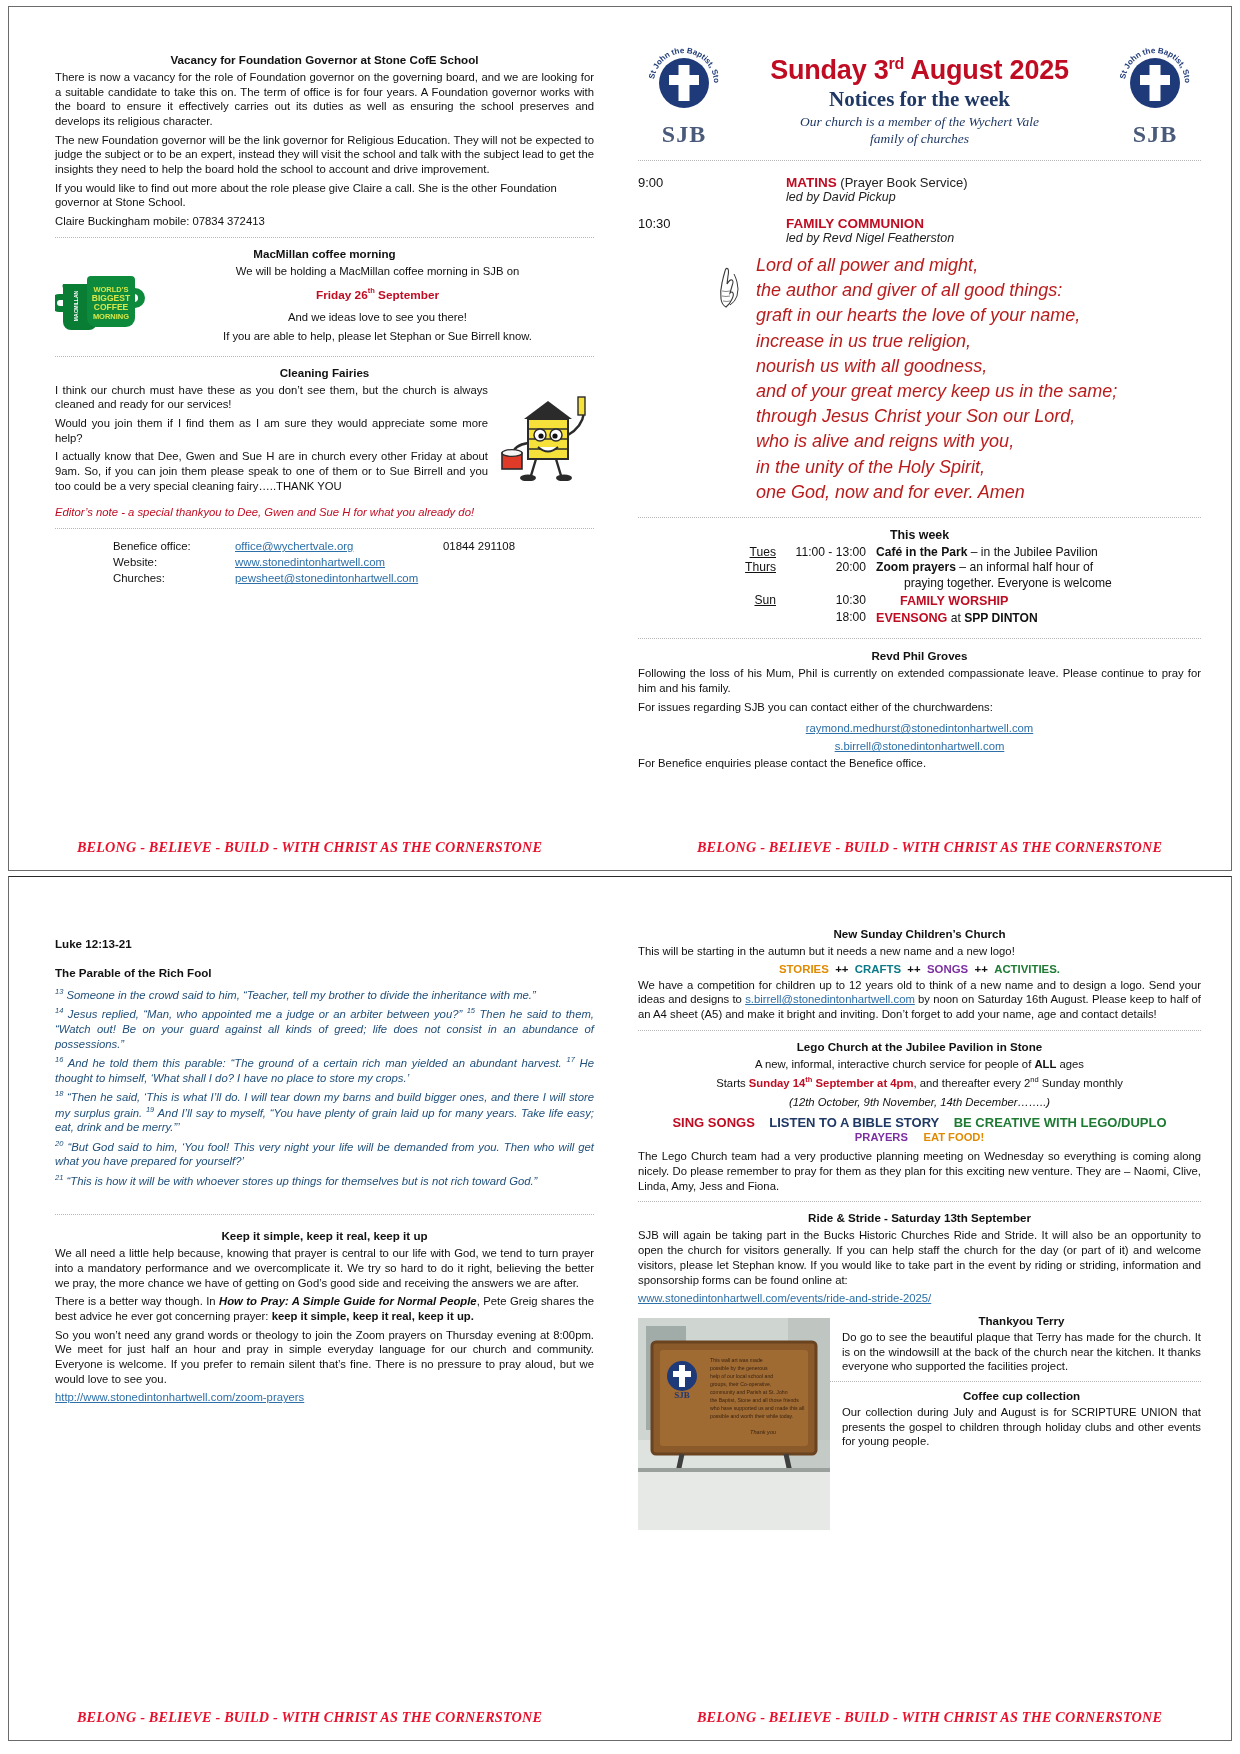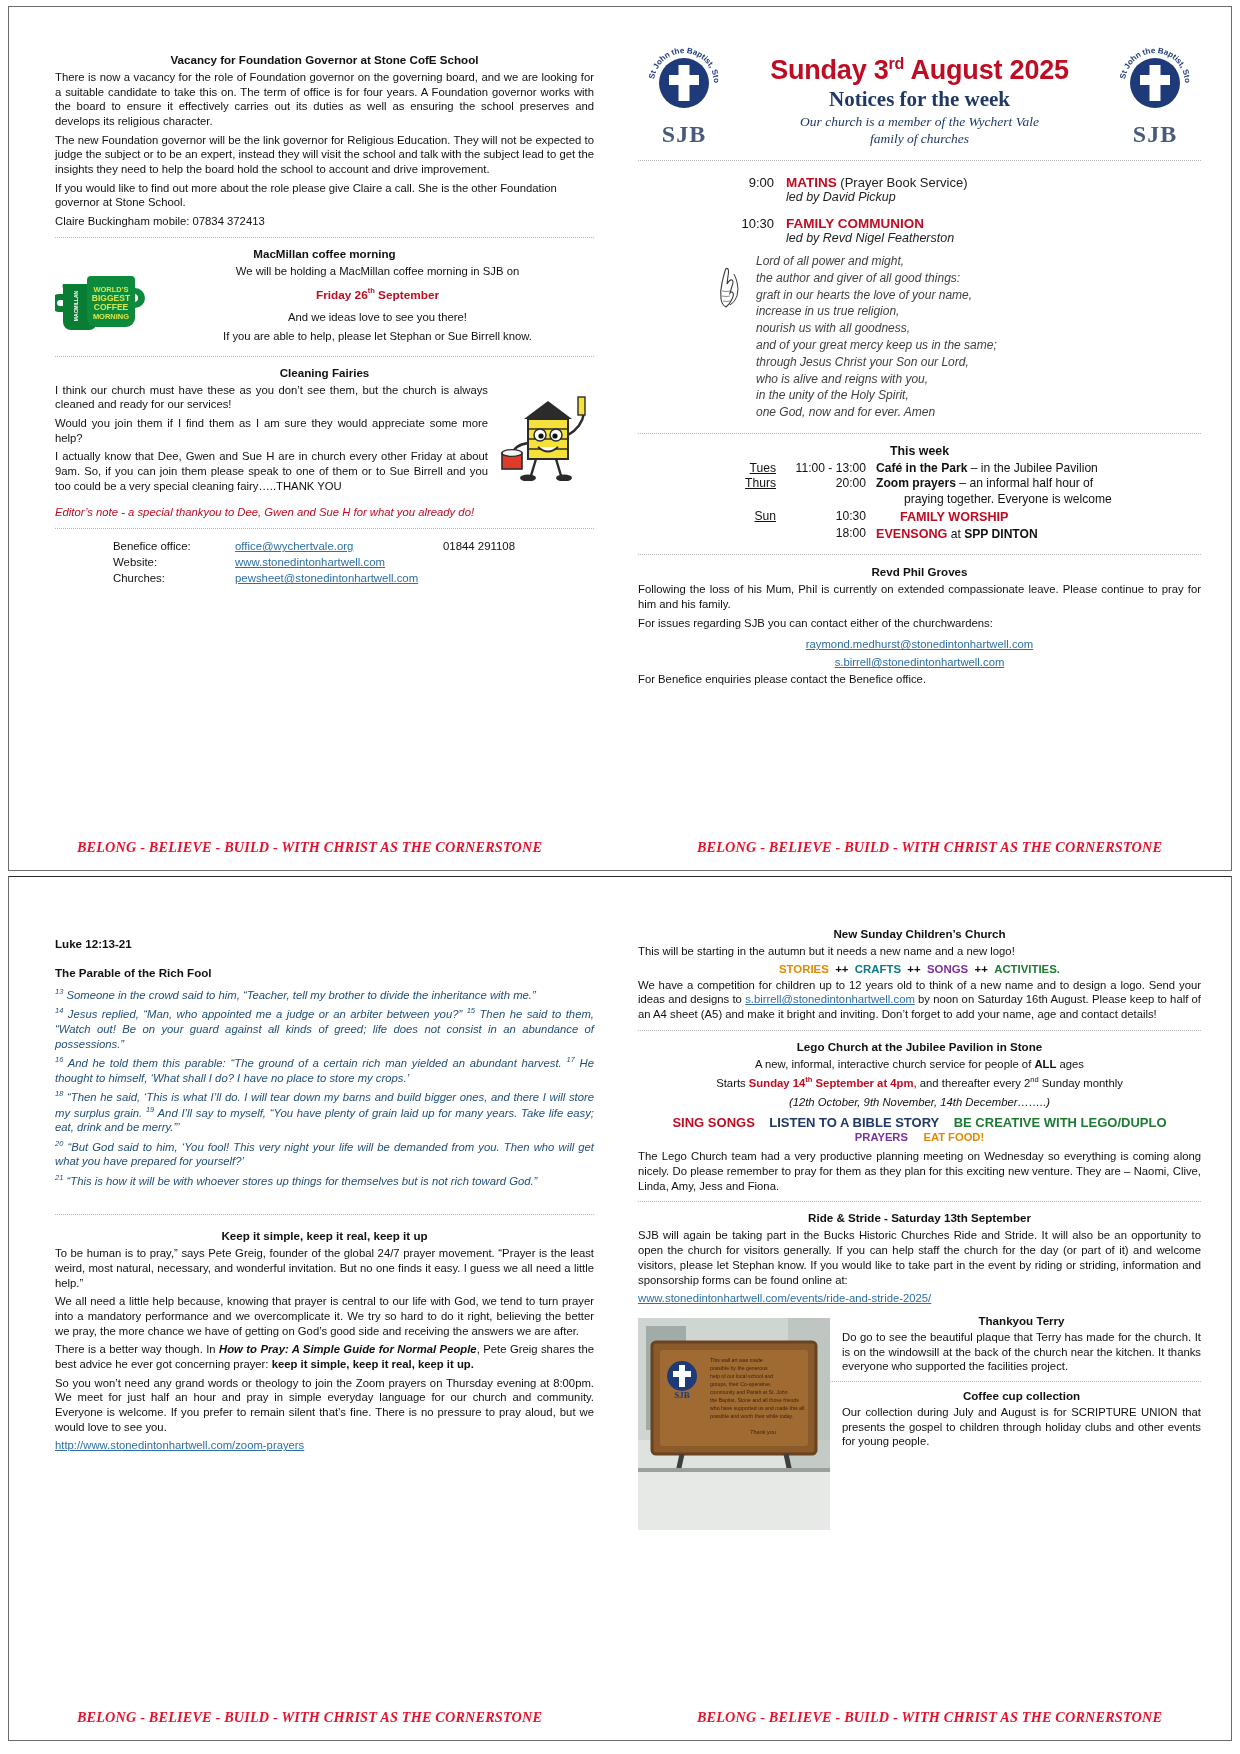--- a/index.html
+++ b/index.html
@@ -55,30 +55,30 @@
   .mast-text { flex:1 1 auto; text-align:center; padding-top:8px; }
   .mast-date { font-size:27px; font-weight:bold; color:#c00c22; letter-spacing:-.2px; }
   .mast-date sup { font-size:16px; }
   .mast-sub { font-family:"Liberation Serif", serif; font-weight:bold;
               font-size:21px; color:#1f3864; margin-top:1px; }
   .mast-sub2 { font-family:"Liberation Serif", serif; font-style:italic;
                font-size:13.5px; color:#1f3864; line-height:1.25; margin-top:2px; }
 
   
   .svc { display:flex; margin-bottom:2px; }
-  .svc-time { width:148px; text-align:right; font-size:13px; padding-right:12px; flex:0 0 148px; }
+  .svc-time { width:148px; text-align:left; font-size:13px; padding-right:12px; flex:0 0 148px; }
   .svc-body { flex:1 1 auto; font-size:13px; }
   .svc-title { font-weight:bold; color:#c00c22; font-size:13.5px; }
   .svc-plain { color:#222; font-weight:normal; }
   .svc-led { font-style:italic; font-size:12.5px; color:#222; }
 
   .prayer-wrap { display:flex; margin-top:8px; }
   .prayer-icon { width:118px; flex:0 0 118px; display:flex; justify-content:flex-end;
                  align-items:flex-start; padding-right:10px; padding-top:12px; }
-  .prayer { flex:1 1 auto; font-style:italic; font-size:12px; color:#404040; line-height:1.40; }
+  .prayer { flex:1 1 auto; font-style:italic; font-size:18px; color:#b91c1c; line-height:1.40; }
 
   
   .tw-title { text-align:center; font-weight:bold; font-size:12.4px; margin:2px 0 3px 0; }
   .tw-row { display:flex; font-size:12.1px; line-height:1.28; }
   .tw-day { width:148px; flex:0 0 148px; text-align:right; padding-right:10px; }
   .tw-day span { text-decoration:underline; }
   .tw-time { width:90px; flex:0 0 90px; text-align:right; padding-right:10px; }
   .tw-what { flex:1 1 auto; }
 
   
@@ -364,21 +364,20 @@
           <p class="body it blue">
             <sup>20</sup> <span>“But God said to him, ‘You fool! This very night your life will be demanded from you. Then who will get what you have prepared for yourself?’</span>
           </p>
           <p class="body it blue">
             <sup>21</sup> <span>“This is how it will be with whoever stores up things for themselves but is not rich toward God.”</span>
           </p>
 
           <div class="dots" style="margin:26px 0 14px 0;"></div>
 
           <div class="hd">Keep it simple, keep it real, keep it up</div>
-          <p class="body">To be human is to pray,” says Pete Greig, founder of the global 24/7 prayer movement. “Prayer is the least weird, most natural, necessary, and wonderful invitation. But no one finds it easy. I guess we all need a little help.”</p>
           <p class="body">We all need a little help because, knowing that prayer is central to our life with God, we tend to turn prayer into a mandatory performance and we overcomplicate it. We try so hard to do it right, believing the better we pray, the more chance we have of getting on God’s good side and receiving the answers we are after.</p>
           <p class="body">
             <span>There is a better way though. In </span><span class="bd it">How to Pray: A Simple Guide for Normal People</span><span>, Pete Greig shares the best advice he ever got concerning prayer: </span><span class="bd">keep it simple, keep it real, keep it up.</span>
           </p>
           <p class="body">So you won’t need any grand words or theology to join the Zoom prayers on Thursday evening at 8:00pm. We meet for just half an hour and pray in simple everyday language for our church and community. Everyone is welcome. If you prefer to remain silent that’s fine. There is no pressure to pray aloud, but we would love to see you.</p>
           <p class="body nj"><span class="lnk">http://www.stonedintonhartwell.com/zoom-prayers</span></p>
 
           <div class="tagline" style="left:-10px; right:0;">BELONG   -   BELIEVE  -  BUILD  -  WITH CHRIST AS THE CORNERSTONE</div>
         </div>
 

